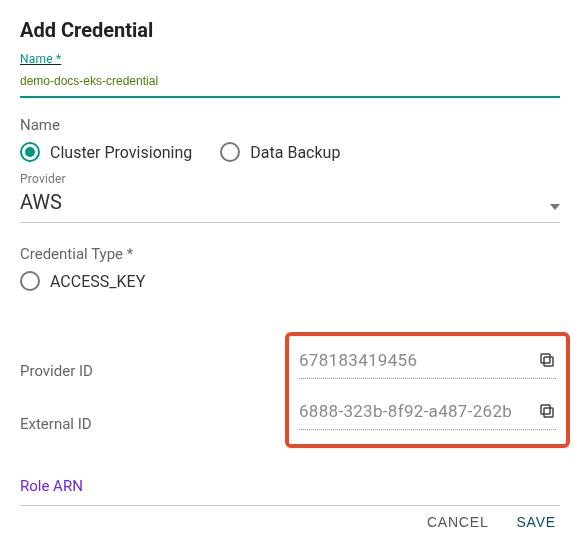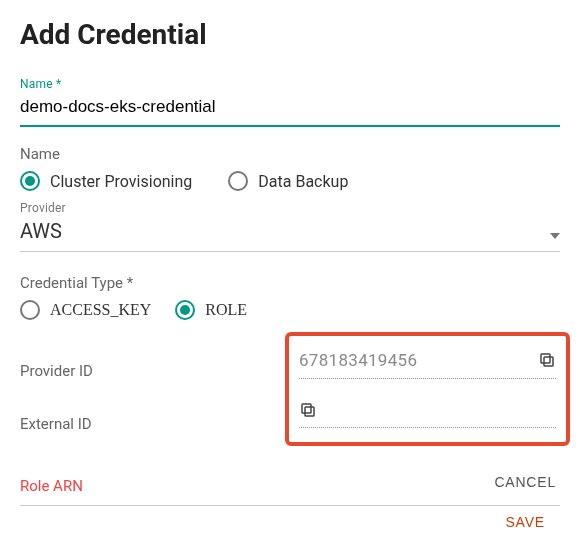--- a/index.html
+++ b/index.html
@@ -7,50 +7,50 @@
     margin: 0;
     font-family: -apple-system, BlinkMacSystemFont, "Segoe UI", Roboto, Helvetica, Arial, sans-serif;
     background: #fff;
     color: #222;
     width: 580px;
     height: 548px;
     padding: 18px 20px 12px 20px;
     position: relative;
   }
   .title {
-    font-size: 28px;
+    font-size: 20px;
     font-weight: 700;
-    margin-bottom: 26px;
-  }
-  .field { margin-bottom: 18px; }
+    margin-bottom: 10px;
+  }
+  .field { margin-bottom: 18px; text-decoration: underline; }
   .float-label {
     font-size: 12px;
     letter-spacing: .2px;
     margin-bottom: 4px;
   }
   .teal { color: #009688; }
   .gray-label { color: #777; font-size: 12px; letter-spacing: .2px; margin-bottom: 4px; }
   .text-input {
     width: 100%;
     border: none;
     border-bottom: 2px solid #009688;
-    font-size: 17px;
+    font-size: 12px;
     padding: 2px 0 8px 0;
     outline: none;
-    color: #000000;
+    color: #4d7c0f;
     background: transparent;
   }
   .type-row, .cred-row {
     display: flex;
-    gap: 36px;
+    gap: 28px;
     margin-top: 8px;
     margin-bottom: 10px;
     align-items: center;
   }
-  .cred-row { gap: 24px; font-family: Liberation Serif, serif; }
+  .cred-row { gap: 36px; }
   .section-label {
     font-size: 15px;
     color: #666;
     margin-bottom: 2px;
   }
   .radio-option {
     display: flex;
     align-items: center;
     gap: 10px;
     font-size: 16px;
@@ -128,41 +128,40 @@
     color: #666;
   }
   .account-label { position: absolute; left: 20px; top: 362px; }
   .external-label { position: absolute; left: 20px; top: 415px; }
   .rolearn {
     position: absolute;
     left: 20px; right: 20px; top: 476px;
     border-bottom: 1px solid #c8c8c8;
     padding-bottom: 10px;
   }
-  .rolearn-label { font-size: 15px; color: #ef4444; }
+  .rolearn-label { font-size: 15px; color: #6d28d9; }
   .footer {
     position: absolute;
     right: 20px;
     bottom: 12px;
     display: flex;
-    gap: 12px;
-    align-items: center;
-    flex-direction: column;
+    gap: 20px;
+    align-items: center;
   }
   .btn {
     font-size: 14px;
     font-weight: 500;
     letter-spacing: .8px;
     cursor: pointer;
     background: none;
     border: none;
     padding: 6px 4px;
   }
   .btn-cancel { color: #555; }
-  .btn-save { color: #c2410c; }
+  .btn-save { color: #0c4a6e; }
 </style>
 </head>
 <body>
 
 <div class="title">Add Credential</div>
 
 <div class="field">
   <div class="float-label teal">Name *</div>
   <input class="text-input" type="text" value="demo-docs-eks-credential" style="">
 </div>
@@ -183,41 +182,38 @@
 <div class="provider-row">
   <span class="provider-value">AWS</span>
   <span class="caret-down"></span>
 </div>
 
 <div class="section-label">Credential Type *</div>
 <div class="cred-row">
   <div class="radio-option">
     <span class="radio"></span>
     <span>ACCESS_KEY</span>
-  </div>
-  <div class="radio-option">
-    <span class="radio selected"></span>
-    <span>ROLE</span>
   </div>
 </div>
 
 <div class="left-label account-label">Provider ID</div>
 <div class="left-label external-label">External ID</div>
 
 <div class="callout">
   <div class="id-row">
     <span class="id-value">678183419456</span>
     <span class="copy-icon">
       <svg viewBox="0 0 24 24" width="18" height="18" fill="none" stroke="#444" stroke-width="2">
         <rect x="8" y="8" width="12" height="12" rx="1"></rect>
         <rect x="4" y="4" width="12" height="12" rx="1"></rect>
       </svg>
     </span>
   </div>
   <div class="id-row">
+    <span class="id-value">6888-323b-8f92-a487-262b</span>
     <span class="copy-icon">
       <svg viewBox="0 0 24 24" width="18" height="18" fill="none" stroke="#444" stroke-width="2">
         <rect x="8" y="8" width="12" height="12" rx="1"></rect>
         <rect x="4" y="4" width="12" height="12" rx="1"></rect>
       </svg>
     </span>
   </div>
 </div>
 
 <div class="rolearn">

